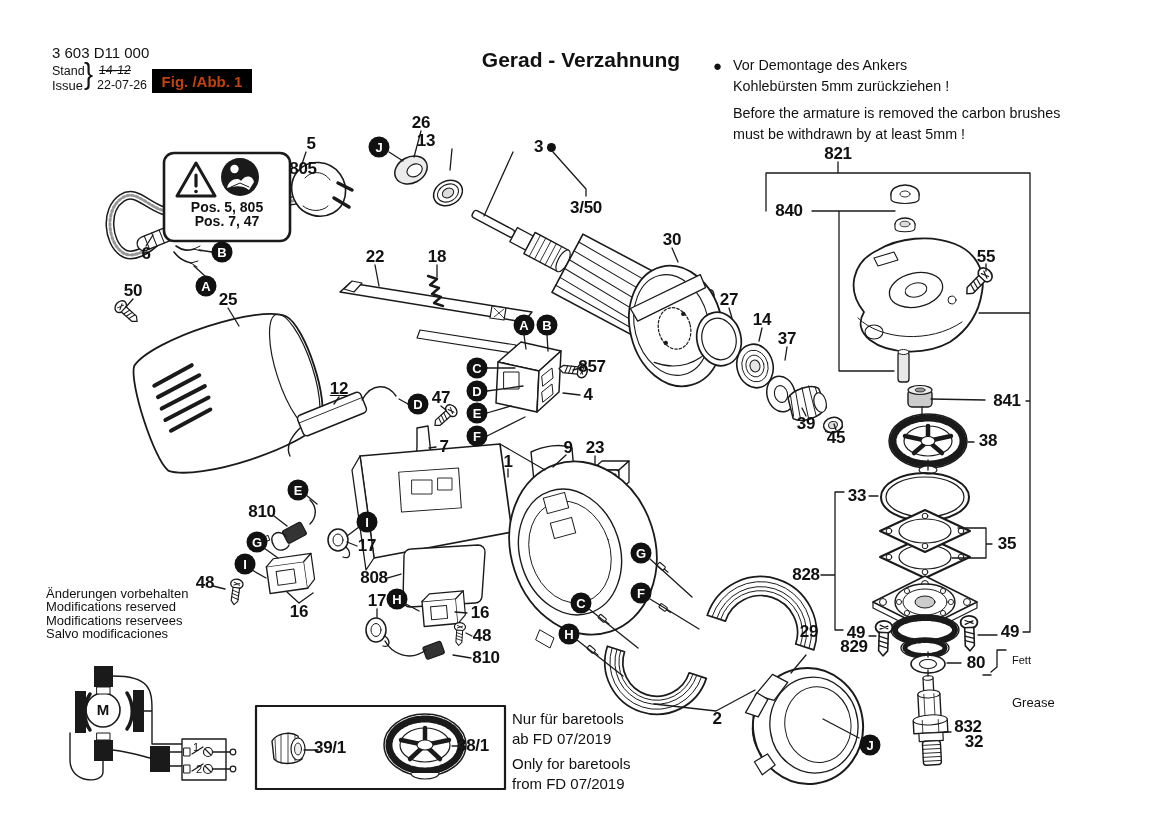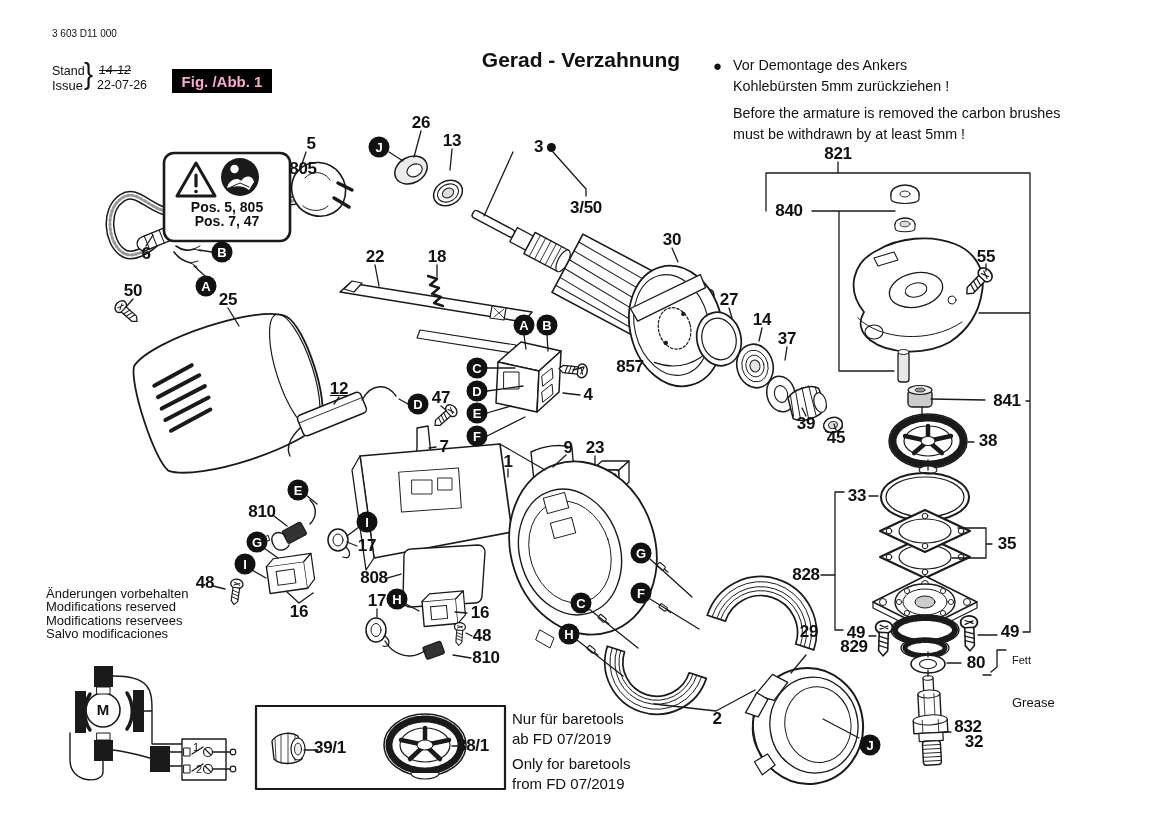--- a/index.html
+++ b/index.html
@@ -6,28 +6,28 @@
   #page { position:relative; width:1169px; height:826px; overflow:hidden; background:#fff;
           font-family:"Liberation Sans", sans-serif; color:#111; }
   #diagram { position:absolute; left:0; top:0; }
   .txt { position:absolute; white-space:nowrap; }
   .plabel { position:absolute; transform:translate(-50%,-50%); font-weight:bold; font-size:17px;
             letter-spacing:-0.3px; display:flex; align-items:center; gap:4px; z-index:5; }
   .plabel .dot { width:9px; height:9px; background:#111; border-radius:50%; display:inline-block; }
   .ref { position:absolute; width:21px; height:21px; transform:translate(-50%,-50%); background:#111;
          color:#fff; border-radius:50%; font-weight:bold; font-size:13px; display:flex;
          align-items:center; justify-content:center; z-index:5; }
-  .order { left:52px; top:28px; font-size:10px; }
+  .order { left:52px; top:44px; font-size:15px; }
   .standlbl { left:52px; top:64px; font-size:12.5px; }
   .issuelbl { left:52px; top:78px; font-size:13px; }
   .brace { left:84px; top:59px; font-size:27px; font-weight:normal; transform:scaleY(1.1); }
   .olddate { left:99px; top:63px; font-size:12.5px; text-decoration:line-through; transform:skewX(-6deg); }
   .issuedate { left:97px; top:78px; font-size:12.5px; }
-  .figbox { position:absolute; left:152px; top:69px; width:100px; height:24px; background:#000; color:#f9a8d4;
-            font-weight:bold; font-size:15px; display:flex; align-items:center; justify-content:center;margin-left:20px; }
+  .figbox { position:absolute; left:152px; top:69px; width:100px; height:24px; background:#000; color:#c2410c;
+            font-weight:bold; font-size:15px; display:flex; align-items:center; justify-content:center; }
   .title { left:450px; top:48px; width:262px; text-align:center; font-size:21px; font-weight:bold; }
   .bullet { left:713px; top:57px; font-size:15px; }
   .notice { left:733px; top:55px; font-size:14.3px; line-height:20.5px; }
   .notice .en-block { margin-top:7px; }
   .posbox { left:167px; top:201px; width:120px; text-align:center; font-weight:bold; font-size:14px; line-height:13.5px; }
   .mods { left:46px; top:587px; font-size:13px; line-height:13.4px; }
   .bare { left:512px; top:709px; font-size:15px; line-height:19.5px; }
   .bare .en-block { margin-top:6px; }
   .fett { left:1012px; top:654px; font-size:11px; }
   .greasetxt { left:1012px; top:695px; font-size:13px; }
@@ -487,21 +487,21 @@
 <div id="overlay">
       <div class="plabel" style="left: 303px; top: 128px; margin-top: 41px;">
         <span>805</span>
       </div>
       <div class="plabel" style="left: 311px; top: 144px;">
         <span>5</span>
       </div>
       <div class="plabel" style="left: 421px; top: 123px;">
         <span>26</span>
       </div>
-      <div class="plabel" style="left: 452px; top: 141px; align-items: flex-end;">
+      <div class="plabel" style="left: 426px; top: 141px; align-items: flex-end;">
         <span>13</span>
       </div>
       <div class="plabel" style="left: 545px; top: 147px;">
         <span>3</span>
         <span class="dot"></span>
       </div>
       <div class="plabel" style="left: 586px; top: 208px;">
         <span>3/50</span>
       </div>
       <div class="plabel" style="left: 375px; top: 257px;">
@@ -539,21 +539,21 @@
       </div>
       <div class="plabel" style="left: 339px; top: 389px; text-decoration: underline;">
         <span>12</span>
       </div>
       <div class="plabel" style="left: 441px; top: 398px;">
         <span>47</span>
       </div>
       <div class="plabel" style="left: 444px; top: 447px;">
         <span>7</span>
       </div>
-      <div class="plabel" style="left: 630px; top: 367px; text-align: right;">
+      <div class="plabel" style="left: 592px; top: 367px; text-align: right;">
         <span>857</span>
       </div>
       <div class="plabel" style="left: 588px; top: 395px;">
         <span>4</span>
       </div>
       <div class="plabel" style="left: 568px; top: 448px;">
         <span>9</span>
       </div>
       <div class="plabel" style="left: 595px; top: 448px;">
         <span>23</span>

